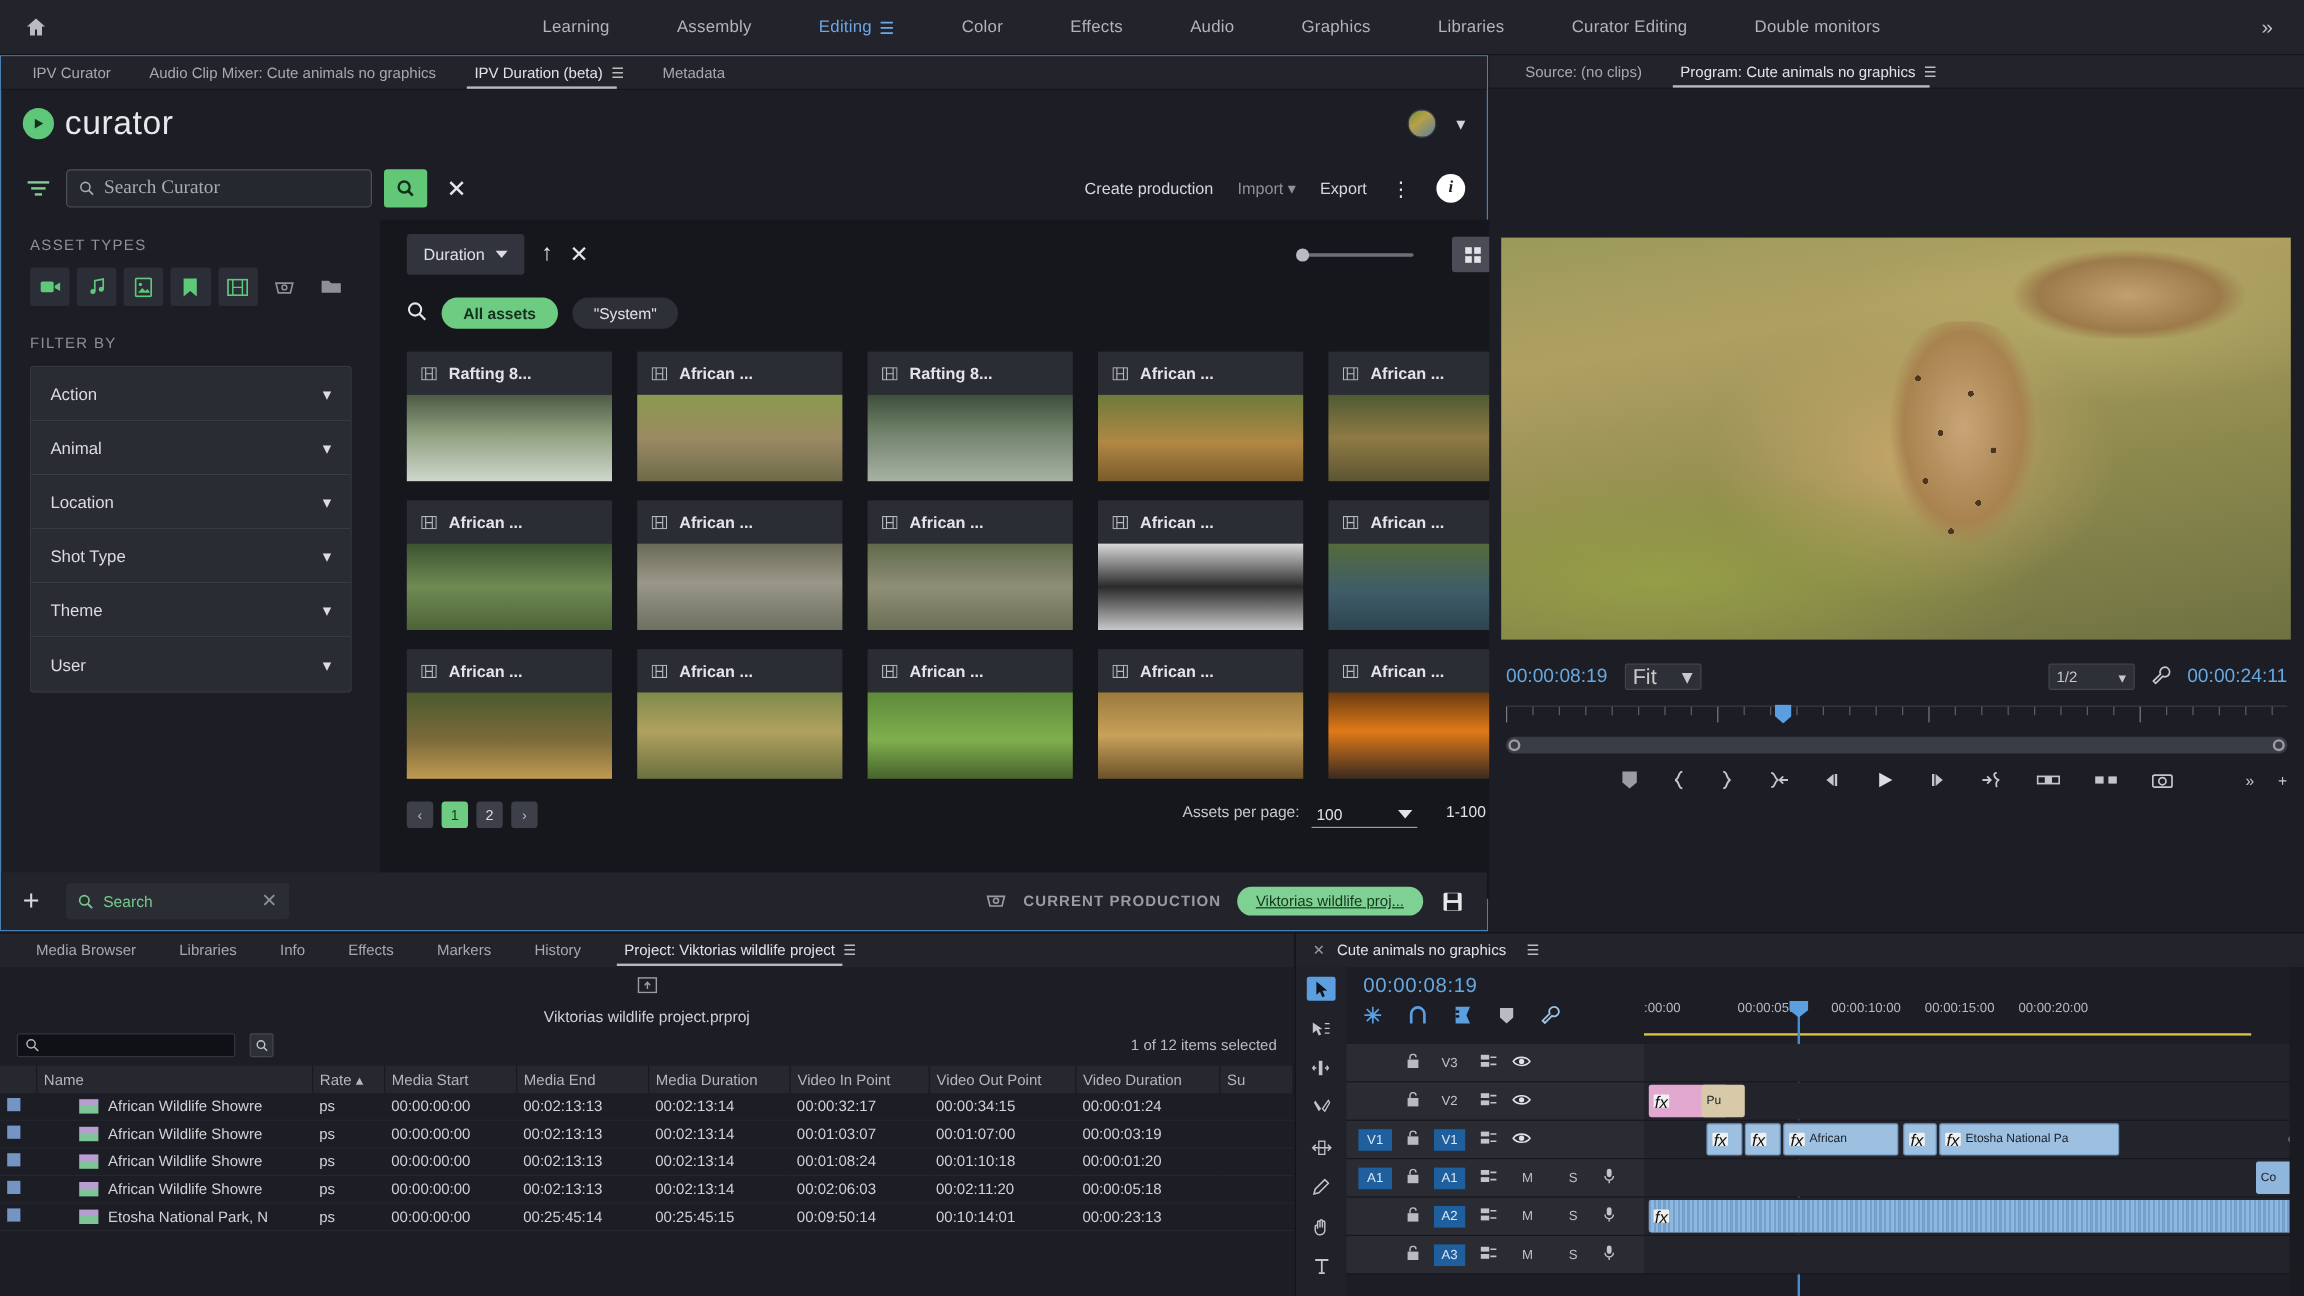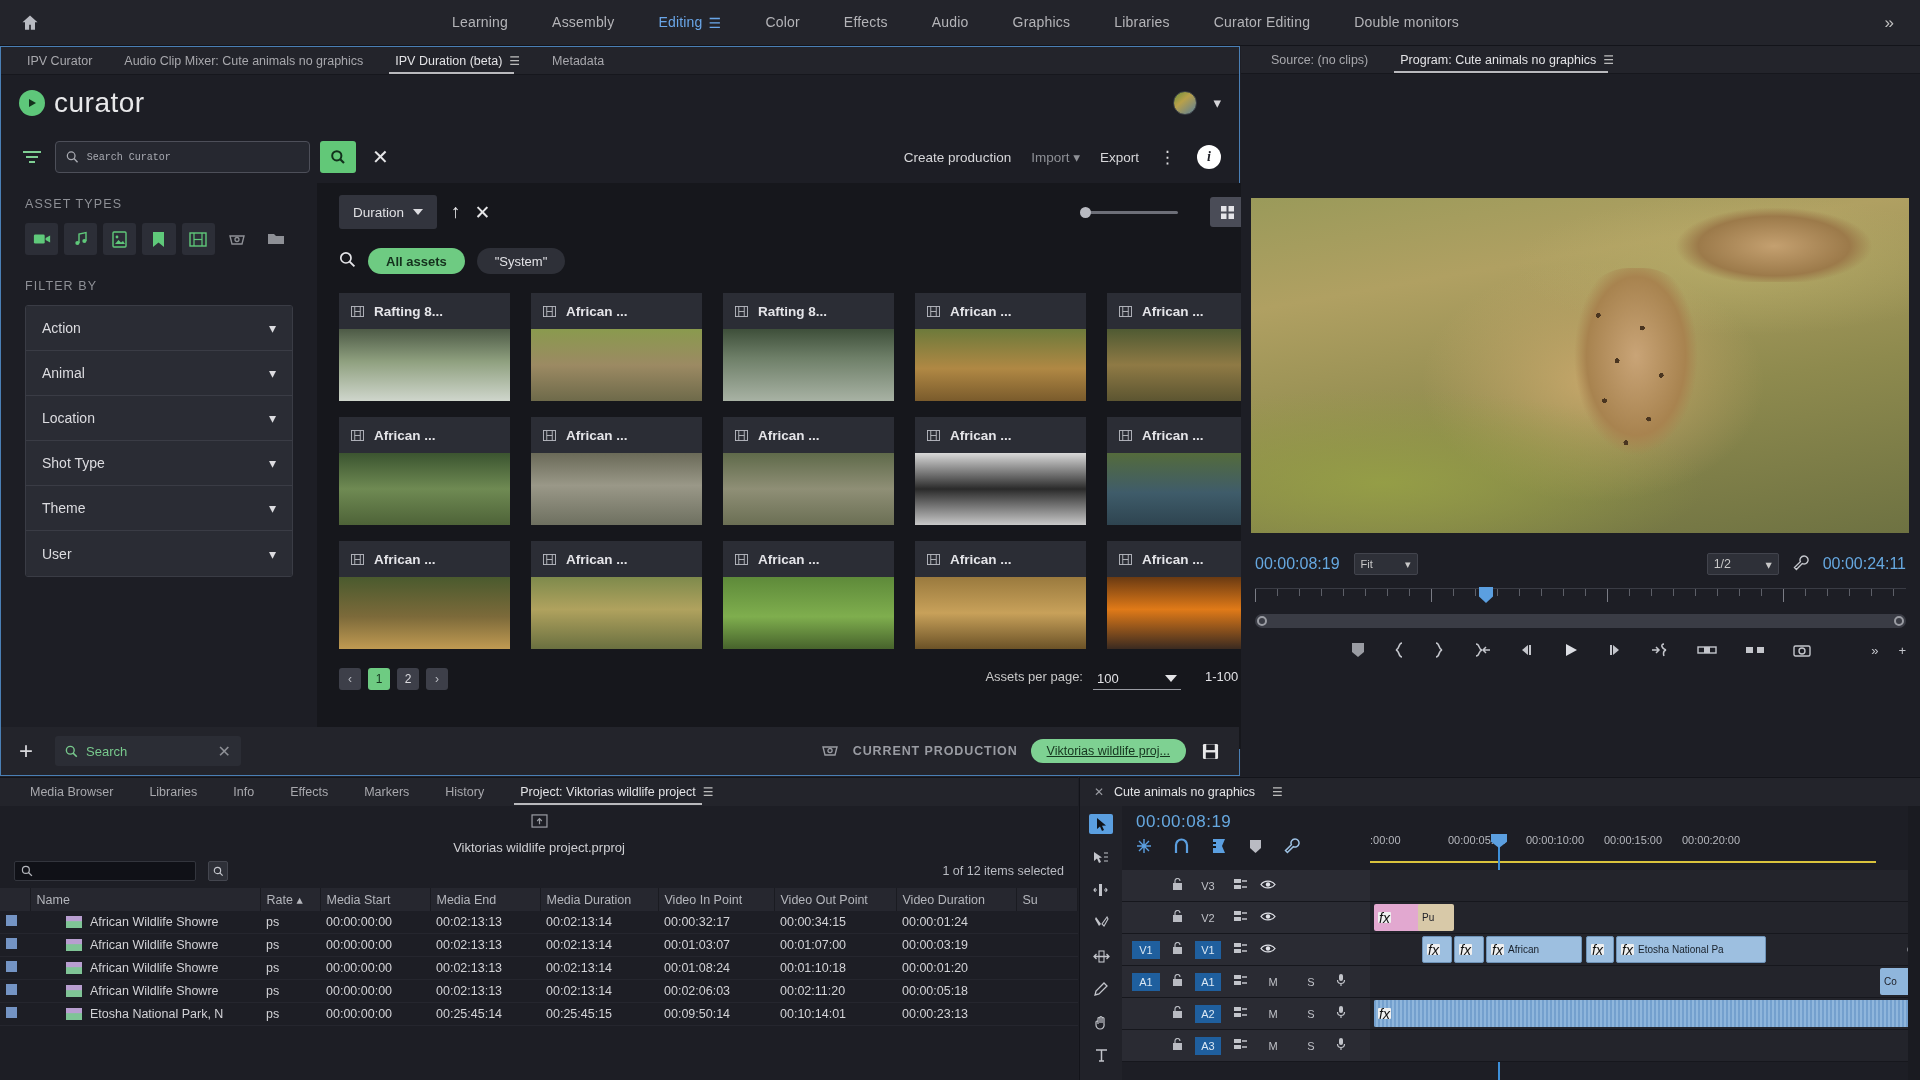--- a/index.html
+++ b/index.html
@@ -13,21 +13,21 @@
   }
   .app { position: relative; width: 1920px; height: 1080px; }
 
   
   .topbar {
     position: absolute; left:0; top:0; width:1920px; height:46px;
     background:#23242b; display:flex; align-items:center;
     border-bottom:1px solid #13141a;
   }
   .home-wrap { width:60px; display:flex; justify-content:center; align-items:center; }
-  .ws-list { display:flex; align-items:center; gap:0px; margin-left:370px; }
+  .ws-list { display:flex; align-items:center; gap:12px; margin-left:370px; }
   .ws-item {
     padding:6px 22px; font-size:14px; color:#b4b4b8; white-space:nowrap;
     letter-spacing:.2px;
   }
   .ws-item.active { color:#6aa6e8; }
   .ws-burger { display:inline-block; margin-left:6px; vertical-align:middle; }
   .chev-more { position:absolute; right:26px; color:#c0c0c0; font-size:17px; }
 
   
   .curator-panel {
@@ -62,21 +62,21 @@
 
   
   .cur-searchrow{ height:52px; display:flex; align-items:center; padding:0 18px; gap:10px;}
   .filter-icon{ width:26px; display:flex; justify-content:center;}
   .search-box{
     width:255px; height:32px; border:1px solid #4d4f59; border-radius:4px;
     background:#262830; display:flex; align-items:center; padding:0 10px; gap:8px;
   }
   .search-box input{
     background:transparent; border:none; outline:none; color:#d7d7da;
-    font-family:Liberation Mono, monospace; font-size:10px; width:100%;
+    font-family:Liberation Serif, serif; font-size:16px; width:100%;
   }
   .search-box input::placeholder{ color:#a9abb2; }
   .search-go{
     width:36px; height:32px; background:#62c878; border-radius:3px;
     display:flex; align-items:center; justify-content:center;
   }
   .xclear{ font-size:20px; color:#e6e6e8; margin-left:6px; font-weight:300;}
   .cur-actions{ margin-left:auto; display:flex; align-items:center; gap:20px; }
   .act-link{ font-size:13.5px; color:#d7d7da; }
   .act-dim { color:#8e9096; }
@@ -228,21 +228,21 @@
   .cheetah2{
     position:absolute; right:30px; top:-6px; width:210px; height:90px;
     background:radial-gradient(ellipse 60% 55% at 50% 60%, #c4a070 0%, #9c7a4a 60%, transparent 78%);
   }
 
   .prog-ctl{ position:absolute; left:0; right:0; top:500px; }
   .pc-row1{ display:flex; align-items:center; padding:0 14px; height:36px; gap:14px;}
   .tc-blue{ color:#66a8e0; font-size:16px; font-family:"Liberation Sans",sans-serif; }
   .fit-sel{
     width:64px; height:22px; background:#2e3038; border:1px solid #42444d; border-radius:2px;
-    display:flex;align-items:center;justify-content:space-between; padding:0 6px; font-size:11px;
+    display:flex;align-items:center;justify-content:space-between; padding:0 6px; font-size:18px;
   }
   .pc-right{ margin-left:auto; display:flex; align-items:center; gap:14px;}
   .half-sel{
     width:72px;height:22px;background:#2e3038;border:1px solid #42444d;border-radius:2px;
     display:flex;align-items:center;justify-content:space-between;padding:0 6px;font-size:12.5px;
   }
   .ruler{
     position:relative; margin:6px 14px 0 14px; height:26px; border-top:1px solid #3a3c45;
   }
   .rtick{ position:absolute; top:0; width:1px; height:7px; background:#5d5f68;}

